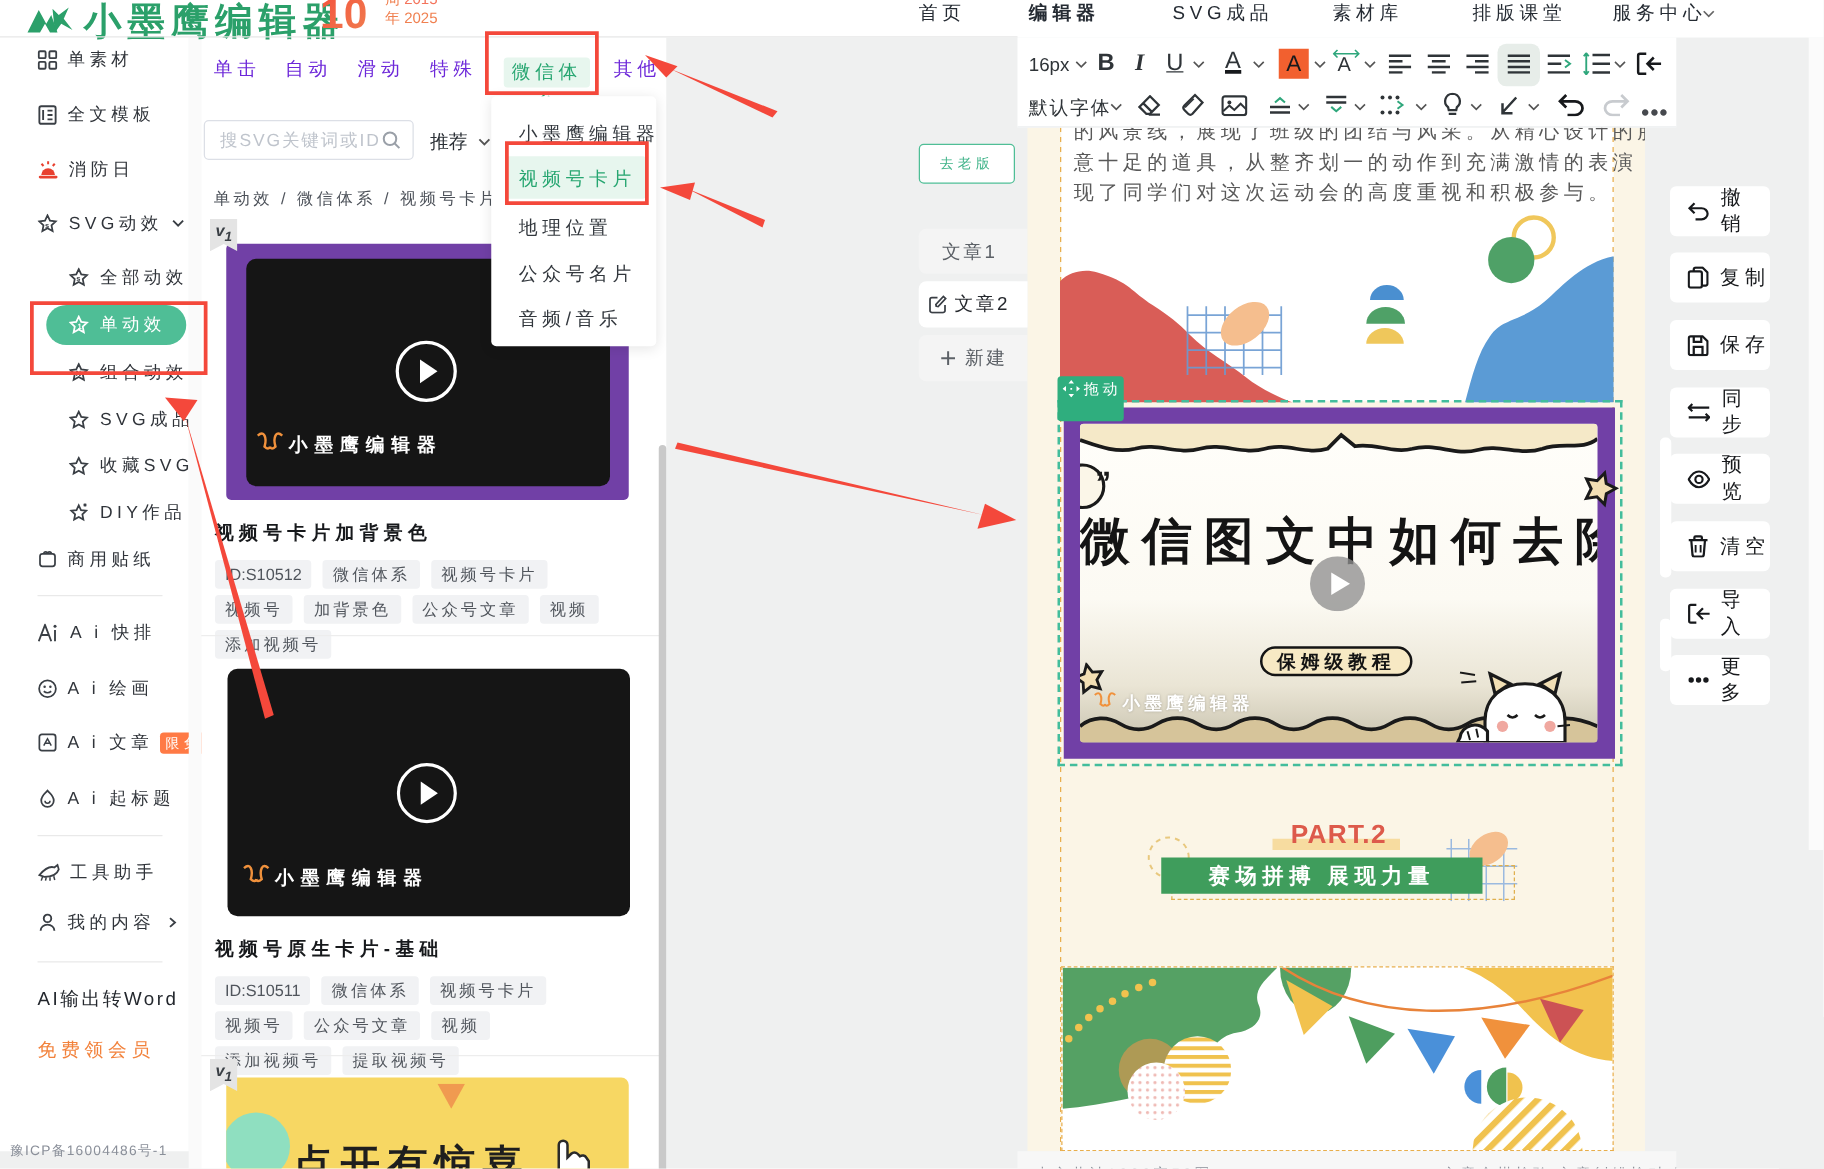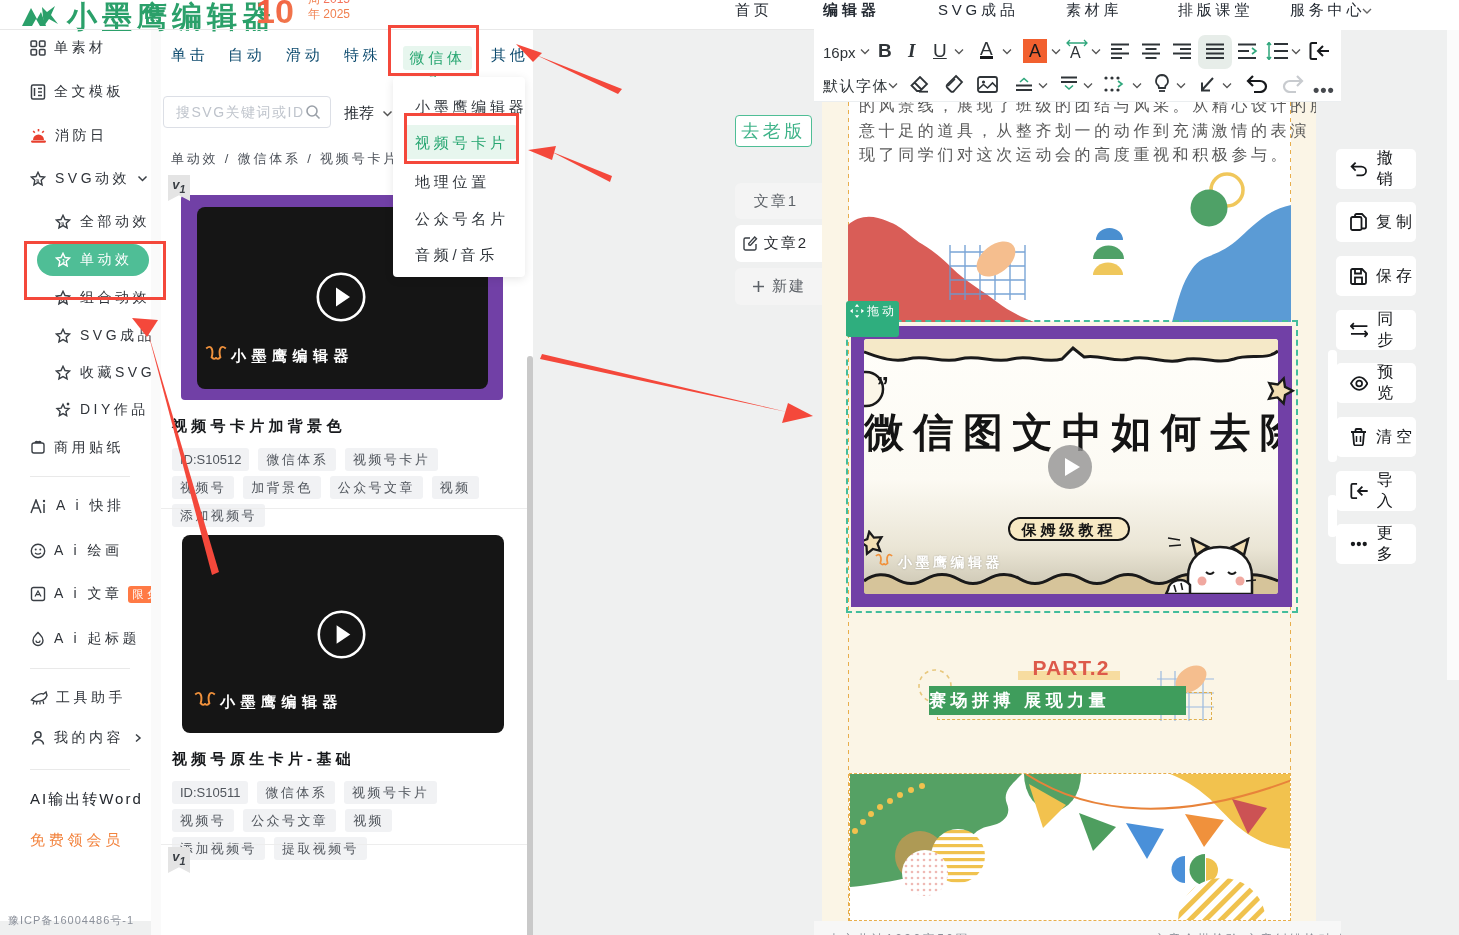--- a/index.html
+++ b/index.html
@@ -10,21 +10,21 @@
 .nav{position:absolute;top:1px;font-size:15px;color:#252b33;letter-spacing:3.8px;}
 
 #sidebar{position:absolute;left:0;top:16px;width:151px;height:905px;background:#fff;z-index:4;}
 #sbtrack{position:absolute;left:151px;top:30px;width:10px;height:905px;background:#fafafa;z-index:4;}
 .sit{position:absolute;left:30px;height:20px;display:flex;align-items:center;font-size:14px;color:#30343a;white-space:nowrap;letter-spacing:3.5px;}
 .sit svg{margin-right:8px;}
 .sub{left:55px;}
 .sdiv{position:absolute;left:30px;width:100px;height:1px;background:#e9e9e9;}
 
 #panel{position:absolute;left:161px;top:30px;width:372px;height:905px;background:#fff;z-index:4;}
-.tab{position:absolute;top:16px;font-size:15px;color:#0c4a6e;letter-spacing:3.75px;}
+.tab{position:absolute;top:16px;font-size:15px;color:#6d28d9;letter-spacing:3.75px;}
 .greentab{position:absolute;left:242px;top:16px;width:69px;height:24px;background:#E7F6EE;color:#27A671;font-size:15px;text-align:center;line-height:24px;border-radius:3px;letter-spacing:3.75px;}
 #search{position:absolute;left:2px;top:66px;width:168px;height:32px;border:1px solid #dcdfe6;border-radius:4px;color:#bfc4cc;font-size:14px;line-height:30px;padding-left:12px;letter-spacing:1.5px;}
 .tagp{display:inline-block;background:#f1f2f4;border-radius:3px;color:#50555c;font-size:13px;height:23px;line-height:23px;padding:0 8px;margin-right:9px;margin-bottom:5px;letter-spacing:2.4px;}.tagp.lat{letter-spacing:0;}
 .cardtitle{position:absolute;left:11px;font-size:15px;font-weight:bold;color:#17191c;letter-spacing:4.3px;}
 .vbadge{position:absolute;width:22px;height:26px;background:#e4e4e4;clip-path:polygon(0 0,100% 0,100% 100%,50% 78%,0 100%);color:#3a3f45;font-style:italic;font-weight:bold;font-size:13px;text-align:center;line-height:20px;z-index:3;}
 
 .gtab{position:absolute;border-radius:6px 0 0 6px;font-size:15px;display:flex;align-items:center;justify-content:flex-end;letter-spacing:2px;}
 
 #toolbar{position:absolute;left:814px;top:30px;width:527px;height:72px;background:#fff;z-index:3;border-bottom:1px solid #ebeef0;}
 .ti{position:absolute;height:22px;display:flex;align-items:center;color:#2f3438;}
@@ -206,25 +206,35 @@
         <path d="M2 3 q3.5 -3 5 0 q1.5 3 0 8 q3 3 4 0 M20 3 q-3.5 -3 -5 0 q-1.5 3 0 8 q-3 3 -4 0" fill="none" stroke="#F0913C" stroke-width="1.8"></path>
       </svg>
   <div class="abs" style="left:59px;top:663px;font-size:15px;font-weight:bold;color:#fff;letter-spacing:5.5px;">小墨鹰编辑器</div>
   <div class="cardtitle" style="top:720px">视频号原生卡片-基础</div>
   <div class="abs" style="left:11px;top:751px;width:330px;">
     <span class="tagp lat">ID:S10511</span><span class="tagp">微信体系</span><span class="tagp">视频号卡片</span><span class="tagp">视频号</span><span class="tagp">公众号文章</span><span class="tagp">视频</span><span class="tagp">添加视频号</span><span class="tagp">提取视频号</span>
   </div>
   <div class="abs" style="left:0px;top:814px;width:372px;height:1px;background:#ededed;"></div>
 
   <div class="vbadge" style="left:7px;top:817px;">v<sub>1</sub></div>
+  <div class="abs" style="left:20px;top:832px;width:322px;height:73px;background:#F7D763;border-radius:6px 6px 0 0;overflow:hidden;">
+    <div style="position:absolute;left:-3px;top:28px;width:54px;height:54px;border-radius:50%;background:#8FDFC0;"></div>
+    <svg style="position:absolute;left:167px;top:5" width="26" height="20" viewBox="0 0 26 20">
+          <path d="M2 0 L24 0 L13 20 Z" fill="#F09A50"></path>
+        </svg>
+    <div style="position:absolute;left:53px;top:48px;font-size:32px;font-weight:bold;color:#1e1e1e;letter-spacing:6px;white-space:nowrap;">点开有惊喜</div>
+    <svg style="position:absolute;left:248px;top:40px" width="44" height="40" viewBox="0 0 44 40">
+          <path d="M18 38 V14 a3.5 3.5 0 0 1 7 0 V24 l3 -3 a3.5 3.5 0 0 1 5 0 l2 2 a3.5 3.5 0 0 1 5 1 l2 3 V33 a14 10 0 0 1 -10 7 Z" fill="#fff" stroke="#2a2a2a" stroke-width="2"></path>
+        </svg>
+  </div>
   <div class="abs" style="left:366px;top:326px;width:6px;height:609px;background:#c9c9c9;border-radius:3px;"></div>
 </div>
 
 <div id="gaptabs">
-  <div class="abs" style="left:735px;top:115px;width:77px;height:32px;background:#fff;border:1px solid #4FBE96;border-radius:4px;color:#3FB389;font-size:18px;text-align:center;line-height:30px;z-index:3;letter-spacing:3.5px;">去老版</div>
+  <div class="abs" style="left:735px;top:115px;width:77px;height:32px;background:#fff;border:1px solid #4FBE96;border-radius:4px;color:#3FB389;font-size:11px;text-align:center;line-height:30px;z-index:3;letter-spacing:3.5px;">去老版</div>
   <div class="gtab" style="left:735px;top:183px;width:87px;height:36px;background:#f4f4f4;color:#5c6167;z-index:2;">
         <span style="margin-right:24px">文章1</span>
       </div>
   <div class="gtab" style="left:735px;top:225px;width:87px;height:37px;background:#fff;color:#26292e;z-index:3;">
     <svg width="15" height="15" viewBox="0 0 15 15" style="margin-right:6px">
           <g fill="none" stroke="#3a3f45" stroke-width="1.4">
             <path d="M13 8 v4.5 a1.5 1.5 0 0 1 -1.5 1.5 h-9 a1.5 1.5 0 0 1 -1.5 -1.5 v-9 A1.5 1.5 0 0 1 2.5 2 H7"></path>
             <path d="M6 9 l1.5 .3 6 -6.5 -1.8 -1.7 -6 6.5 Z"></path>
           </g>
         </svg>
@@ -492,21 +502,21 @@
           <line x1="46" y1="0" x2="46" y2="50"></line>
           <line x1="0" y1="8" x2="57" y2="8"></line>
           <line x1="0" y1="22" x2="57" y2="22"></line>
           <line x1="0" y1="36" x2="57" y2="36"></line>
         </g>
       </svg>
   <svg class="abs" style="left:348px;top:560px" width="42" height="34" viewBox="0 0 42 34">
         <ellipse cx="21" cy="17" rx="17" ry="11.5" fill="#F5BE8E" transform="rotate(-35 21 17)"></ellipse>
       </svg>
   <div class="abs" style="left:115px;top:590px;width:275px;height:28px;border:1.5px dashed #E0B04E;"></div>
-  <div class="abs" style="left:107px;top:584px;width:257px;height:29px;background:#3F9D5C;color:#fff;font-size:17px;font-weight:bold;text-align:left;line-height:29px;letter-spacing:4.5px;">赛场拼搏 展现力量</div>
+  <div class="abs" style="left:107px;top:584px;width:257px;height:29px;background:#3F9D5C;color:#fff;font-size:17px;font-weight:bold;text-align:center;line-height:29px;letter-spacing:4.5px;">赛场拼搏 展现力量</div>
 
   <div class="abs" style="left:27px;top:671px;width:442px;height:148px;background:#fff;border:1px dashed #E8AE4C;overflow:hidden;">
     <svg style="position:absolute;left:0;top:0" width="442" height="148" viewBox="0 0 442 148">
       <defs>
         <pattern id="hstripe" width="8" height="7" patternUnits="userSpaceOnUse">
               <rect width="8" height="7" fill="#fff"></rect>
               <rect width="8" height="3.2" fill="#F0C24E"></rect>
             </pattern>
         <pattern id="dstripe" width="11" height="11" patternUnits="userSpaceOnUse" patternTransform="rotate(45)">
               <rect width="11" height="11" fill="#fff"></rect>

